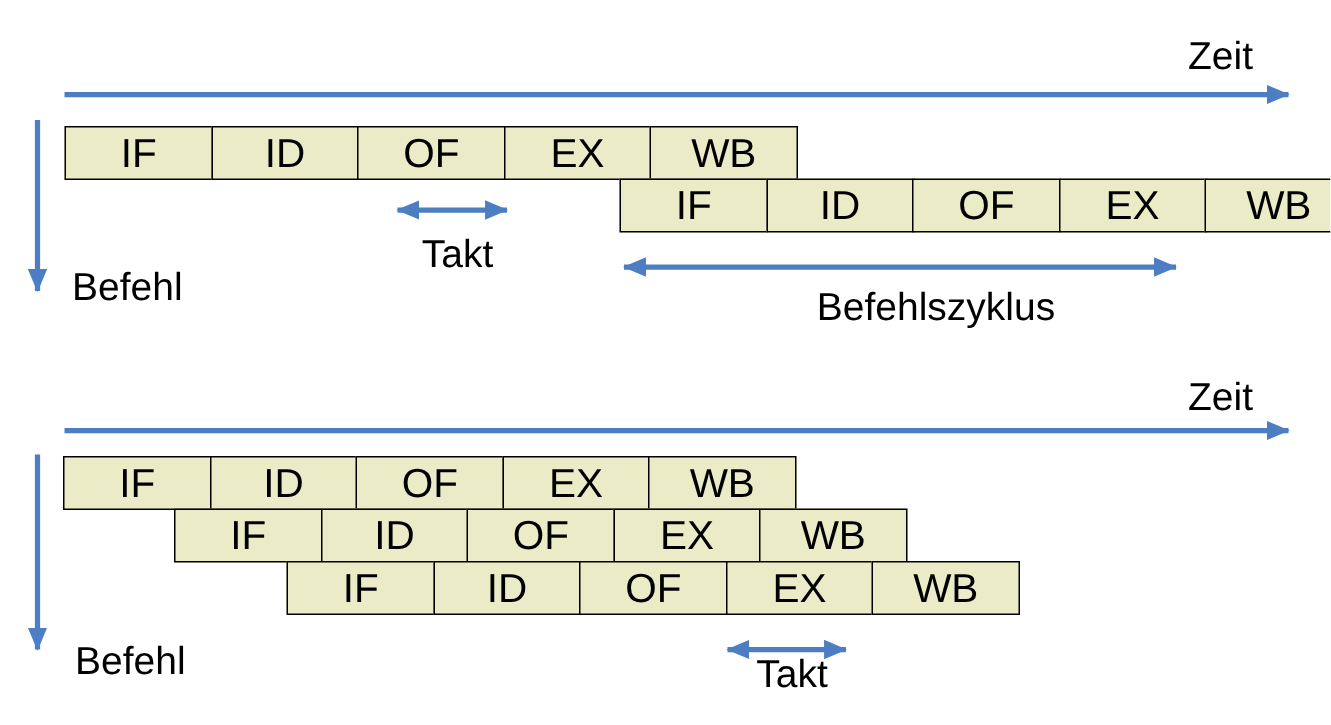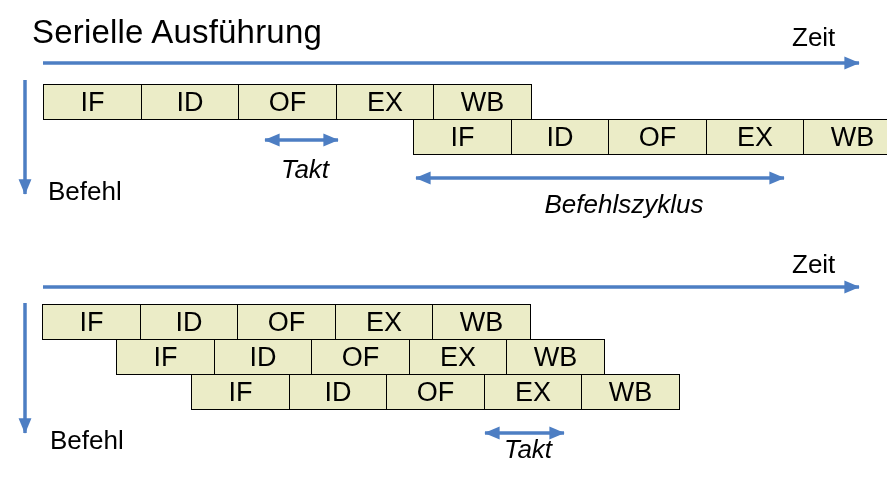--- a/index.html
+++ b/index.html
@@ -1,21 +1,21 @@
 <!DOCTYPE html>
 <html style="--arrow-blue: #4d7ec3; --box-fill: #ebecc7; --box-border: #000000; --background: #ffffff; --text: #000000;"><head>
 <meta charset="utf-8">
 <style>
   html,body { margin:0; padding:0; background:#ffffff; }
   body { font-family:"Liberation Sans","DejaVu Sans",sans-serif; color:#000; }
   .canvas { position:relative; width:887px; height:483px; background:var(--background,#ffffff); overflow:hidden; }
   .abs { position:absolute; white-space:nowrap; }
   .title { font-size:33px; line-height:1.2; letter-spacing:0.2px; }
   .lbl { font-size:26px; line-height:1.2; }
-  .ctr { transform:translateX(-50%);font-style:italic; }
+  .ctr { transform:translateX(-50%); }
   .row { position:absolute; display:flex; }
   .cell {
     width:99px; height:36px; box-sizing:border-box;
     border:1.5px solid var(--box-border,#000000);
     background:var(--box-fill,#ebecc7);
     display:flex; align-items:center; justify-content:center;
     font-size:27px;
   }
   .cell + .cell { margin-left:-1.5px; }
   svg.arrows { position:absolute; left:0; top:0; width:887px; height:483px; pointer-events:none; }
@@ -35,21 +35,20 @@
     </defs>
     <line class="aline" x1="43" y1="63" x2="859" y2="63" marker-end="url(#ah)"></line>
     <line class="aline" x1="25" y1="80" x2="25" y2="194" marker-end="url(#ah)"></line>
     <line class="aline" x1="265" y1="140" x2="338" y2="140" marker-start="url(#ah)" marker-end="url(#ah)"></line>
     <line class="aline" x1="416" y1="178" x2="784" y2="178" marker-start="url(#ah)" marker-end="url(#ah)"></line>
     <line class="aline" x1="43" y1="287" x2="859" y2="287" marker-end="url(#ah)"></line>
     <line class="aline" x1="25" y1="303" x2="25" y2="433" marker-end="url(#ah)"></line>
     <line class="aline" x1="485" y1="433" x2="564" y2="433" marker-start="url(#ah)" marker-end="url(#ah)"></line>
   </svg>
 
-  <div class="abs title" style="left:32px; top:12px;">Serielle Ausführung</div>
 
   <div class="abs lbl" style="left:792px; top:22px;">Zeit</div>
 
   <div class="row" style="left:43px; top:84px;">
     <div class="cell">IF</div>
     <div class="cell">ID</div>
     <div class="cell">OF</div>
     <div class="cell">EX</div>
     <div class="cell">WB</div>
   </div>

